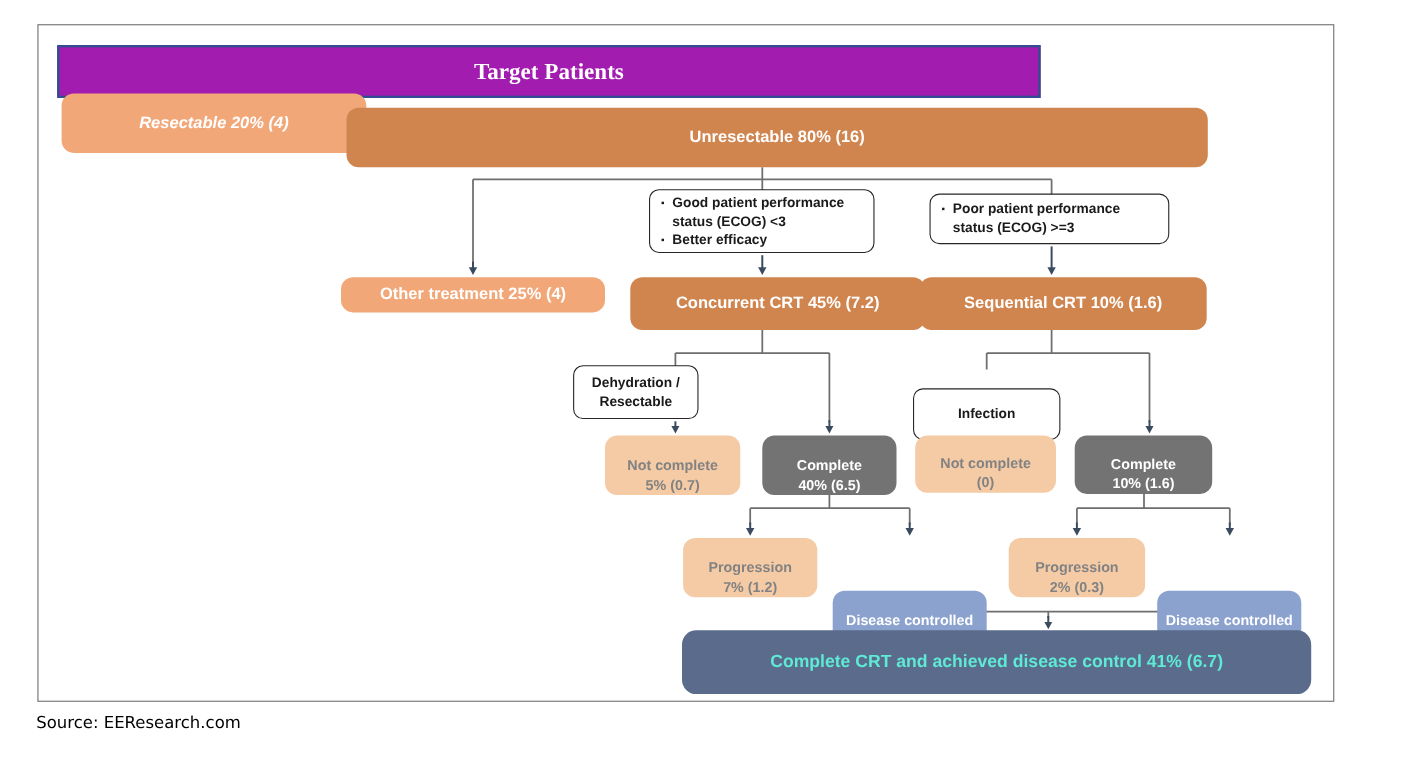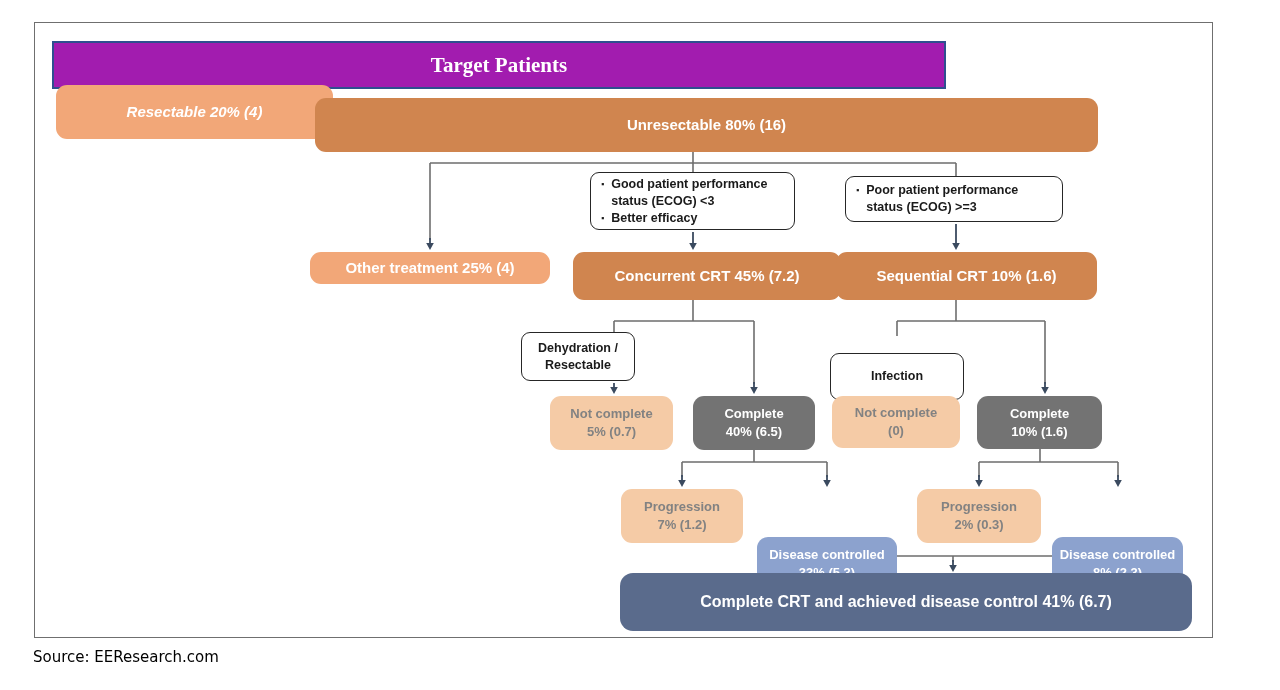--- a/index.html
+++ b/index.html
@@ -23,23 +23,23 @@
   .node{
     border-radius:11px;display:flex;flex-direction:column;
     align-items:center;justify-content:center;text-align:center;
     font-weight:bold;line-height:1.35;
   }
   .orange-light{background:#F2A778;color:#ffffff;}
   .orange-dark{background:#D0854F;color:#ffffff;}
   .peach{background:#F5CBA6;color:#828282;}
   .blue-mid{background:#737373;color:#ffffff;}
   .blue-light{background:#8CA2CE;color:#ffffff;margin-top:48px;}
-  .slate{background:#5A6B8C;color:#ffffff;}
+  .slate{background:#5A6B8C;color:#5eead4;}
   .fs15{font-size:15px;}
-  .fs13{font-size:13px;line-height:18px;}
+  .fs13{font-size:13px;line-height:18px;justify-content:flex-end;}
   .fs16{font-size:16px;}
   .note{
     background:#ffffff;border:1.6px solid #262626;border-radius:9px;
     color:#1a1a1a;font-weight:bold;font-size:12.5px;line-height:1.36;
     display:flex;flex-direction:column;justify-content:center;
   }
   .note.center{align-items:center;text-align:center;}
   .note ul{list-style:none;margin:0;padding:2px 6px 2px 10px;}
   .note li{display:flex;gap:7px;align-items:flex-start;}
   .blt{font-size:9px;line-height:17px;flex:0 0 auto;}

